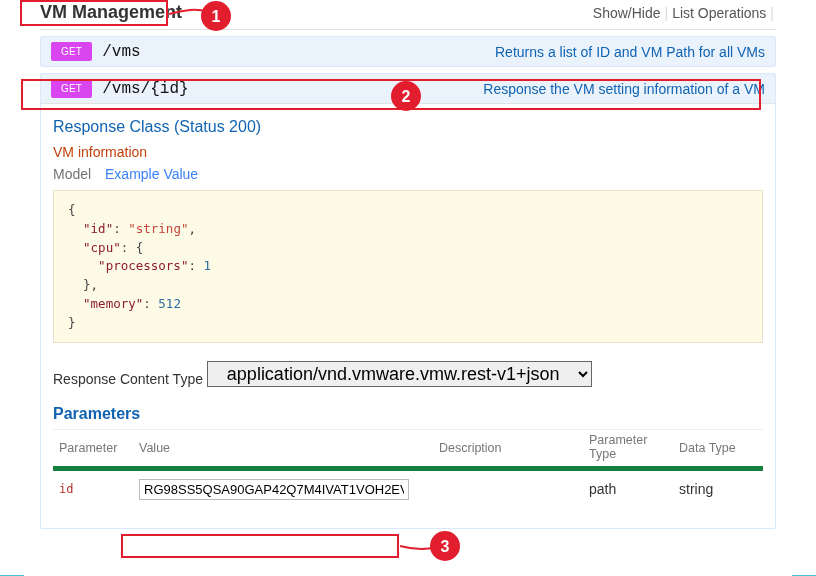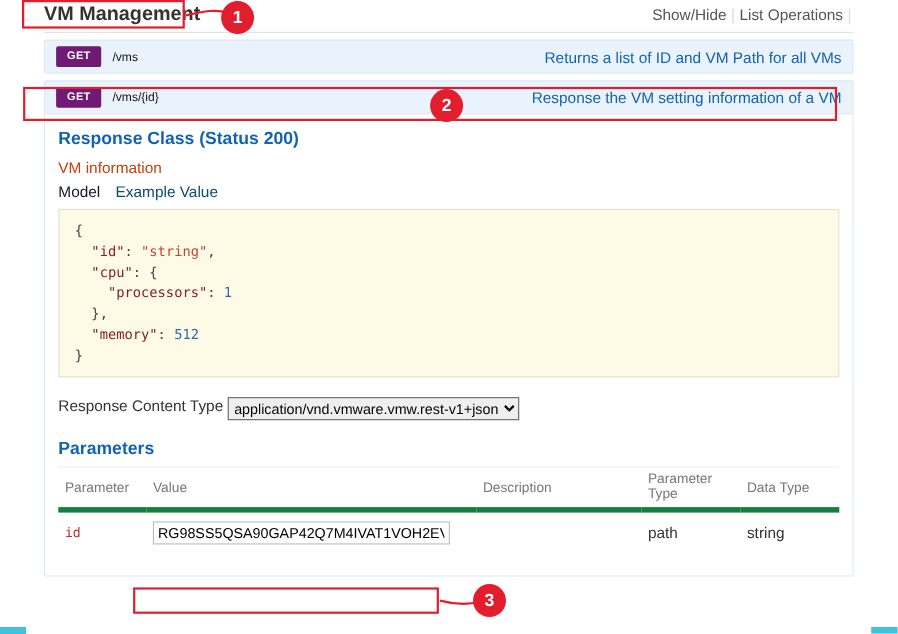--- a/index.html
+++ b/index.html
@@ -8,33 +8,33 @@
   .leftbar{left:0}.rightbar{right:0}
   .page{margin:0 24px;padding:0 16px 40px 16px;width:768px}
   .sec-head{display:flex;align-items:center;border-bottom:1px solid #e3e3e3;padding:2px 0 6px 0;height:30px}
   .sec-title{font-size:18px;font-weight:700;color:#333}
   .sec-links{margin-left:auto;display:flex;align-items:flex-start;font-size:14px;color:#555}
   .sec-links span{cursor:pointer;padding:0 2px}
   .vsep{color:#d9d9d9;padding:0 4px}
   ul.ops{list-style:none;margin:0;padding:0}
   ul.ops>li{margin:6px 0;border:1px solid #d9e9f9;background:#eaf3fc;border-radius:2px}
   .op-row{display:flex;align-items:center;padding:5px 10px;cursor:pointer}
-  .method{background:#701a75;color:#fff;font-size:10px;font-weight:700;padding:4px 10px;border-radius:2px;margin-right:10px;letter-spacing:.2px}
-  .path{font-family:Liberation Sans, sans-serif;font-size:11px;color:#111}
+  .method{background:#d946ef;color:#fff;font-size:10px;font-weight:400;padding:4px 10px;border-radius:2px;margin-right:10px;letter-spacing:.2px}
+  .path{font-family:Liberation Mono, monospace;font-size:16px;color:#111}
   .desc{margin-left:auto;color:#1163b2;font-size:14px}
   .content{background:#fff;padding:14px 12px 20px 12px;border-top:1px solid #e3e3e3}
-  h4.resp{color:#1163b2;font-weight:700;font-size:16px;margin:0 0 8px 0}
+  h4.resp{color:#1163b2;font-weight:400;font-size:16px;margin:0 0 8px 0}
   .subtle{color:#c2410c;font-size:14px}
   .tabs{margin:6px 0 8px 0;font-size:14px}
-  .tabs .ta{color:#0f172a;margin-right:8px;cursor:pointer}
-  .tabs .tb{color:#0c4a6e;margin-left:2px;cursor:pointer}
+  .tabs .ta{color:#737373;margin-right:8px;cursor:pointer}
+  .tabs .tb{color:#3b82f6;margin-left:2px;cursor:pointer}
   pre.example{background:#fdfbe6;border:1px solid #e6e3c7;padding:10px 14px;font-family:monospace;font-size:12.5px;line-height:1.5;overflow:auto;white-space:pre;color:#444;margin:0 0 18px 0}
   .key{color:#8a1e2b}.str{color:#c4453d}.num{color:#2e6da4}
-  .rct-line{display:flex;align-items:flex-start;margin:4px 0 18px 0}
-  select.ct{font-family:inherit;font-size:13px;border:1px solid #666;padding:1px 1px;background:#efefef}
+  .rct-line{display:flex;align-items:flex-end;margin:4px 0 18px 0}
+  select.ct{font-family:inherit;font-size:18px;border:1px solid #666;padding:1px 15px;background:#efefef}
   h4.params{color:#1163b2;font-weight:700;font-size:16px;margin:4px 0 6px 0}
   table.ptab{width:100%;border-collapse:collapse}
   table.ptab th{text-align:left;font-size:12.5px;font-weight:400;color:#777;padding:4px 6px;border-top:1px solid #eee;border-bottom:1px solid #eee;background:#fff}
   table.ptab td{padding:8px 6px;vertical-align:middle;border-top:5px solid #15803d}
   td.pname{font-family:monospace;font-size:12px;color:#b83232}
   input.pval{width:270px;font-family:inherit;font-size:13px;padding:2px 4px;border:1px solid #bbb;background:#fff}
 
   .redbox{position:absolute;border:2px solid #e11d2e;pointer-events:none}
   .callout{position:absolute;pointer-events:none}
   .bubble{fill:#e11d2e}

